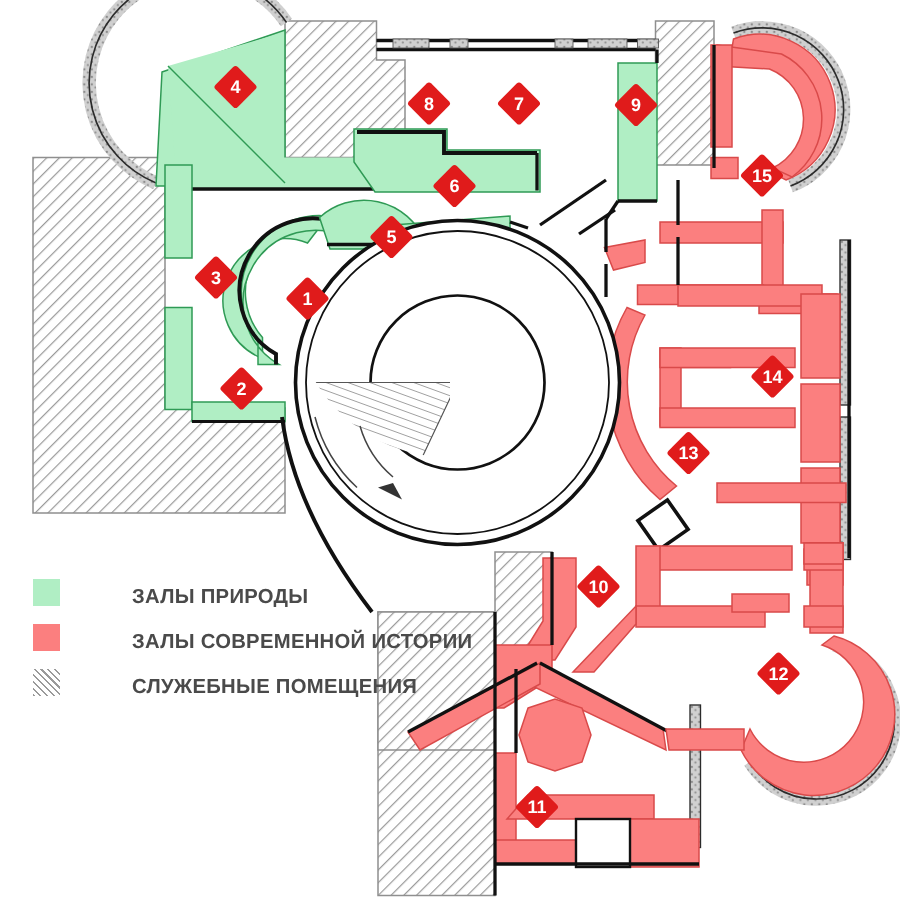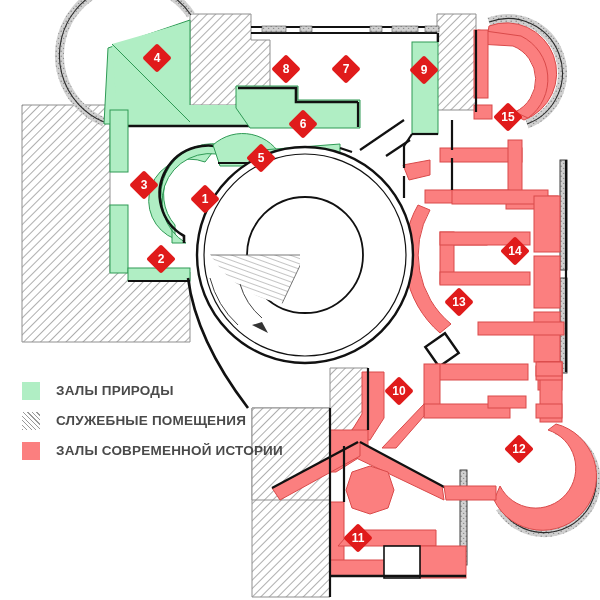--- a/index.html
+++ b/index.html
@@ -13,22 +13,22 @@
   #plan-root{position:relative;width:600px;height:600px;background:#fff;}
   svg#floorplan{position:absolute;left:0;top:0;width:600px;height:600px;display:block;}
 
   
   #legend{
     position:absolute;
     left:22px;top:378px;
     width:250px;
   }
   .legend-row{
-    display:flex;align-items:center;
-    height:26px;margin-bottom:4px;
+    display:flex;align-items:flex-end;
+    height:26px;margin-bottom:4px;gap:32px;
   }
   .legend-swatch{
     width:18px;height:18px;
     flex:0 0 18px;
     margin-right:16px;
     border:0;
   }
   .sw-green{background:#b0eec4;}
   .sw-red{background:#fb7f7f;}
   .sw-hatch{
@@ -318,22 +318,22 @@
         </g>
     </g>
   </svg>
 
   <div id="legend">
     <div class="legend-row">
       <span class="legend-swatch sw-green"></span>
       <span class="legend-label">ЗАЛЫ ПРИРОДЫ</span>
     </div>
     <div class="legend-row">
+      <span class="legend-swatch sw-red"></span>
+      <span class="legend-label">ЗАЛЫ СОВРЕМЕННОЙ ИСТОРИИ</span>
+    </div>
+    <div class="legend-row">
       <span class="legend-swatch sw-hatch"></span>
       <span class="legend-label">СЛУЖЕБНЫЕ ПОМЕЩЕНИЯ</span>
     </div>
-    <div class="legend-row">
-      <span class="legend-swatch sw-red"></span>
-      <span class="legend-label">ЗАЛЫ СОВРЕМЕННОЙ ИСТОРИИ</span>
-    </div>
   </div>
 
 </div>
 
 </body></html>

